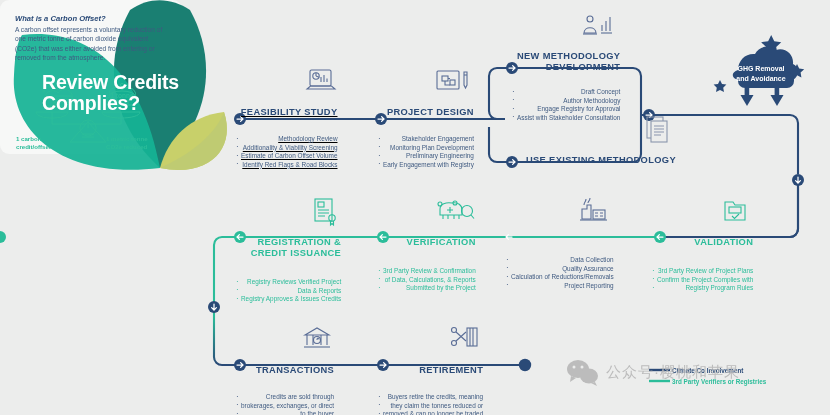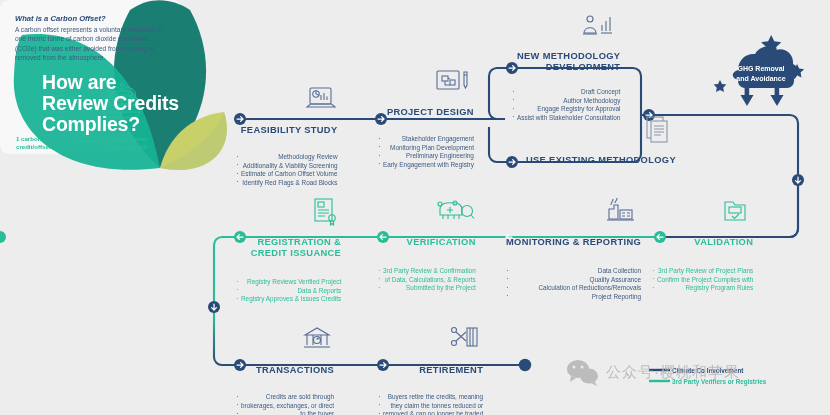--- a/index.html
+++ b/index.html
@@ -77,21 +77,20 @@
 
 <div class="stage">
 
   <svg class="abs" style="left:0px;top:0px;" width="260" height="205">
     <path d="M190,10 C215,55 215,118 160,168 C105,118 105,55 130,10 C150,-4 172,-2 190,10 Z" fill="#1a7f72"></path>
     <path d="M22,35 C80,28 140,60 160,168 C60,180 10,130 14,75 C15,55 17,42 22,35 Z" fill="#16b395" opacity="0.93"></path>
     <path d="M224,112 C236,148 210,178 160,168 C168,138 190,116 224,112 Z" fill="#c8d06a"></path>
     <path d="M160,168 C200,150 218,128 224,112 C236,148 210,178 160,168 Z" fill="#bfcb72"></path>
   </svg>
   <div class="abs" id="hero-title">
-    <div>How are</div>
     <div>Review Credits</div>
     <div>Complies?</div>
   </div>
 
   <svg class="abs" style="left:0;top:0;" width="830" height="415">
     <defs>
       <linearGradient id="gradRow2" x1="0" y1="0" x2="1" y2="0">
         <stop offset="0%" stop-color="#2bbd9a"></stop>
         <stop offset="72%" stop-color="#2bbd9a"></stop>
         <stop offset="88%" stop-color="#2a4a77"></stop>
@@ -188,21 +187,21 @@
       <path d="M47,84 L40.5,73 L53.5,73 Z"></path>
       <rect x="74.6" y="66" width="4.6" height="12"></rect>
       <path d="M77,84 L70.5,73 L83.5,73 Z"></path>
     </g>
   </svg>
   <div id="ghg-badge-text">
     <div>GHG Removal</div>
     <div>and Avoidance</div>
   </div>
 
-  <div class="step st-navy" style="left:236px;top:84px;">
+  <div class="step st-navy" style="left:236px;top:66px;text-decoration:underline;">
     <svg class="st-icon" width="34" height="32" viewBox="0 0 34 32">
       <g fill="none" stroke="#5a6d96" stroke-width="1.1">
         <rect x="6" y="3" width="21" height="16" rx="1.5"></rect>
         <path d="M3,22 L31,22 L27.5,19 L6.5,19 Z"></path>
         <circle cx="12" cy="9" r="3.2"></circle>
           <path d="M12,9 L12,5.8 M12,9 L15,10.2"></path>
         <path d="M17,15 L17,10 M20,15 L20,8 M23,15 L23,11.5"></path>
       </g>
     </svg>
     <div class="st-title">FEASIBILITY STUDY</div>
@@ -308,21 +307,20 @@
   <div class="step st-navy" style="left:506px;top:196px;">
     <svg class="st-icon" width="36" height="32" viewBox="0 0 36 32">
       <g fill="none" stroke="#5a6d96" stroke-width="1.1">
         <path d="M4,22 L4,12 L9,12 L9,8 L13,8 L13,22 Z"></path>
         <path d="M6,8 C6,5 8,5 8,2 M10,6 C10,4 12,4 12,1"></path>
         <rect x="15" y="13" width="12" height="9"></rect>
         <path d="M17,16 L20,16 M22,16 L25,16 M17,19 L20,19 M22,19 L25,19"></path>
         <path d="M2,23 L29,23"></path>
       </g>
     </svg>
-    <div class="st-title">MONITORING &amp; REPORTING</div>
     <ul class="bullets" style="margin-top:19px;">
       <li>Data Collection</li>
       <li>Quality Assurance</li>
       <li>Calculation of Reductions/Removals</li>
       <li>Project Reporting</li>
     </ul>
   </div>
 
   <div class="step st-teal" style="left:652px;top:196px;">
     <svg class="st-icon" width="32" height="32" viewBox="0 0 32 32">

